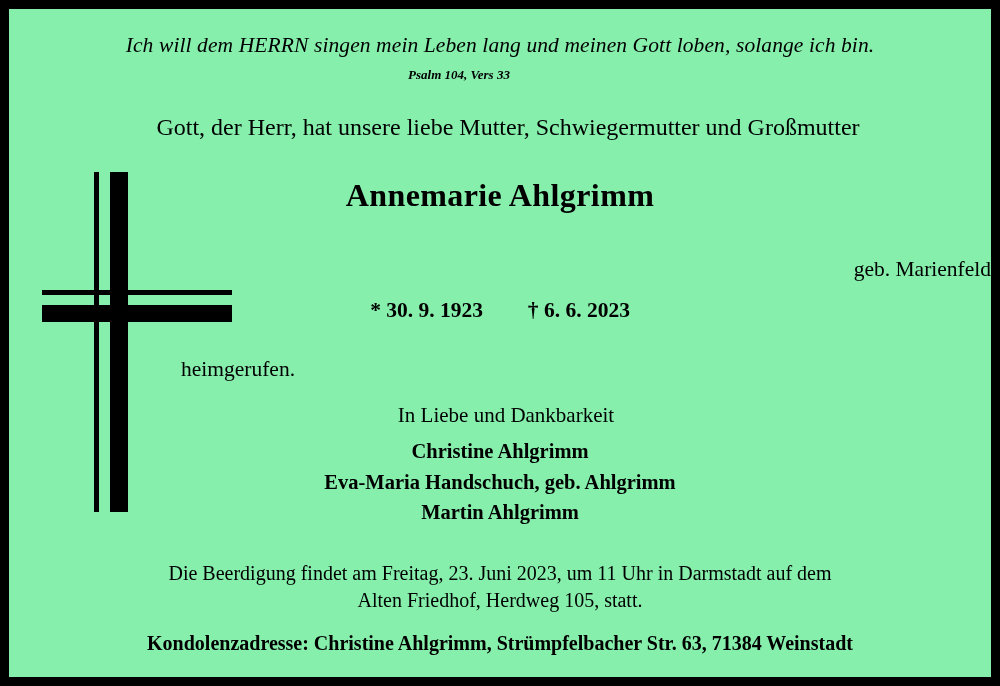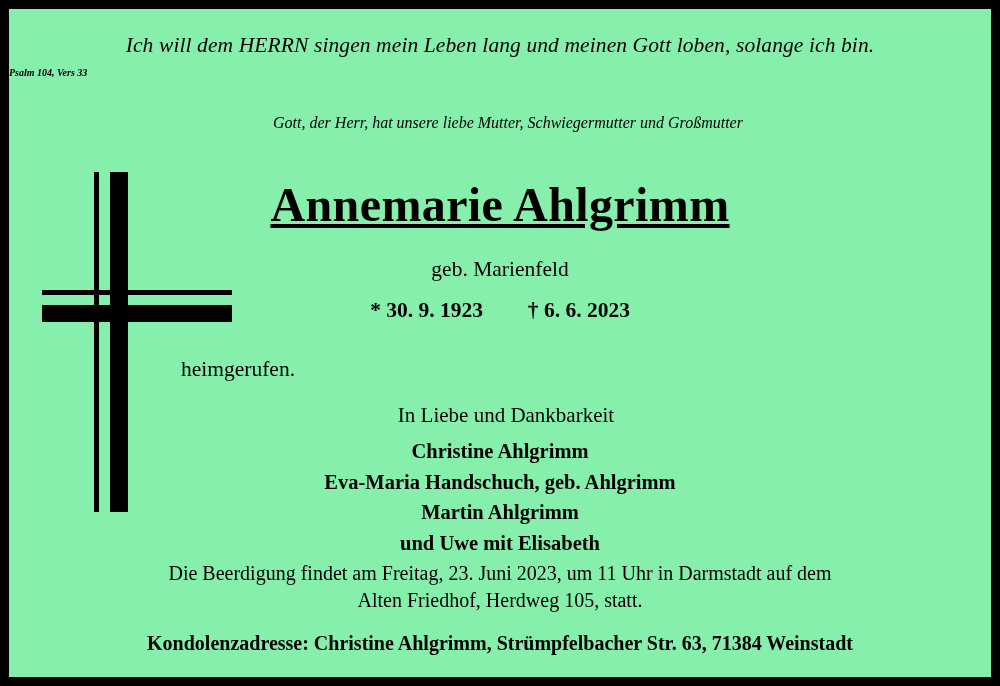--- a/index.html
+++ b/index.html
@@ -39,55 +39,53 @@
   }
   .verse-line {
     font-style: italic;
     font-size: 21.5px;
     letter-spacing: 0.1px;
     white-space: nowrap;
   }
   .verse-ref {
     font-style: italic;
     font-weight: bold;
-    font-size: 10px;
+    font-size: 13px;
     margin-top: 9px;
     margin-right: 82px;
-    text-align: left;
+    text-align: center;
   }
 
   
   .intro {
     position: absolute;
     left: 16px;
     right: 0;
     top: 105px;
     text-align: center;
-    font-size: 16px;
-    font-style: italic;
+    font-size: 24px;
   }
 
   
   .name {
     position: absolute;
     left: 0;
     right: 0;
     top: 168px;
     text-align: center;
-    font-size: 48px;
+    font-size: 32px;
     font-weight: bold;
     letter-spacing: 0.4px;
-    text-decoration: underline;
   }
   .maiden {
     position: absolute;
     left: 0;
     right: 0;
     top: 248px;
-    text-align: center;
+    text-align: right;
     font-size: 21.5px;
   }
   .dates {
     position: absolute;
     left: 0;
     right: 0;
     top: 289px;
     text-align: center;
     font-size: 21.5px;
     font-weight: bold;
@@ -175,21 +173,20 @@
     </div>
 
     <div class="called">heimgerufen.</div>
 
     <div class="family">
       <div class="family-heading">In Liebe und Dankbarkeit</div>
       <div class="family-names">
         <div>Christine Ahlgrimm</div>
         <div>Eva-Maria Handschuch, geb. Ahlgrimm</div>
         <div>Martin Ahlgrimm</div>
-        <div>und Uwe mit Elisabeth</div>
       </div>
     </div>
 
     <div class="footer">
       <div class="funeral">
         <div>Die Beerdigung findet am Freitag, 23. Juni 2023, um 11 Uhr in Darmstadt auf dem</div>
         <div>Alten Friedhof, Herdweg 105, statt.</div>
       </div>
       <div class="condolence">Kondolenzadresse: Christine Ahlgrimm, Strümpfelbacher Str. 63, 71384 Weinstadt</div>
     </div>

